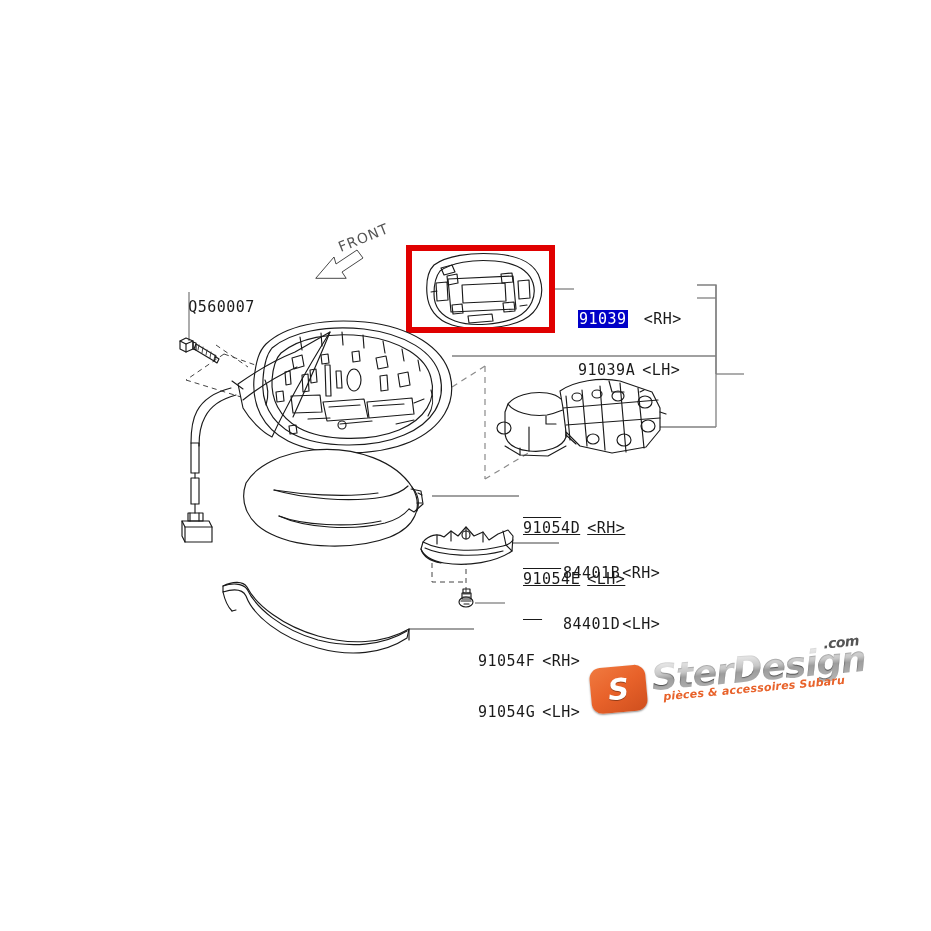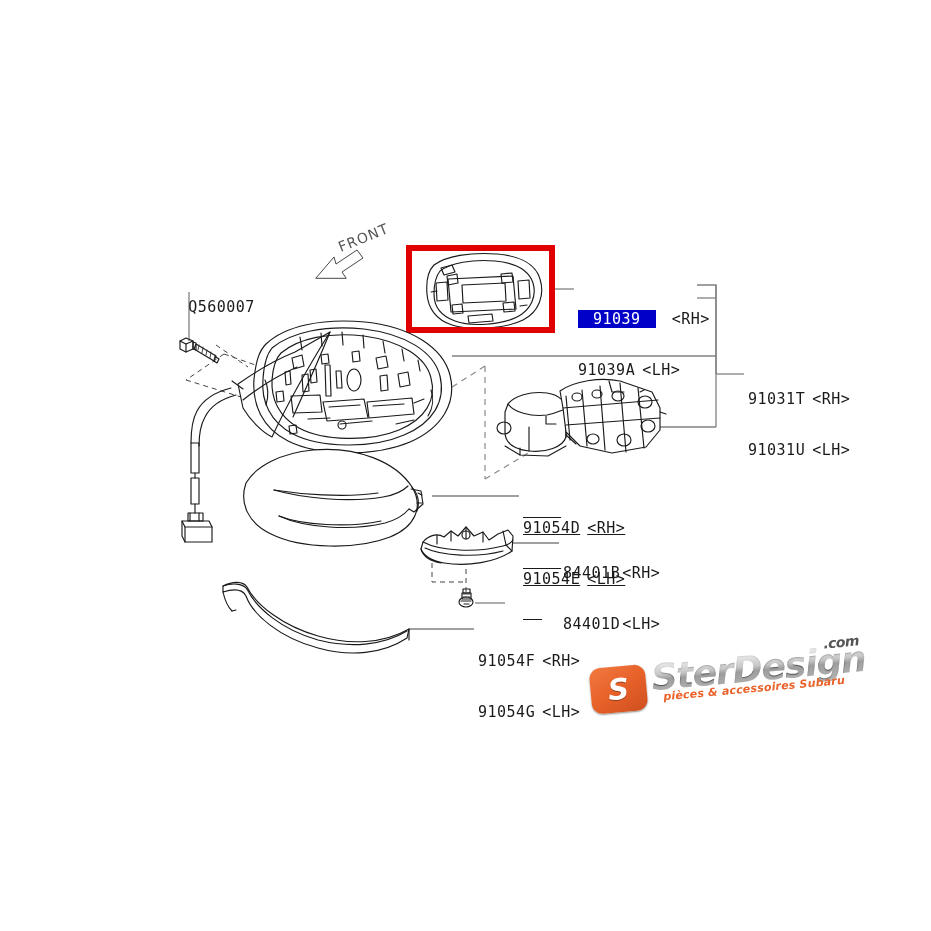--- a/index.html
+++ b/index.html
@@ -16,21 +16,21 @@
     font-family:"DejaVu Sans Mono","Liberation Mono",monospace;
     font-size:15px;
     letter-spacing:0.5px;
     color:#1a1a1a;
     white-space:pre;
     line-height:17px;
   }
   .lbl .hl{
     background:#0000c8;
     color:#ffffff;
-    padding:0 15px;
+    padding:0 1px;
   }
   .lbl .br{color:#1a1a1a;}
   
   #logo{
     position:absolute;left:588px;top:663px;width:280px;height:60px;
     transform:rotate(-5.2deg);
     transform-origin:0 0;
   }
   #logo .badge{
     position:absolute;left:0;top:6px;width:56px;height:46px;
@@ -352,24 +352,20 @@
 
   <div class="lbl" style="left:150px;top:282px;text-align:center;">
     <span>Q560007</span>
   </div>
 
   <div class="lbl" style="left:578px;top:277px;">
     <div><span class="hl">91039</span><span class="br" style="margin-left:16px;">&lt;RH&gt;</span></div>
     <div><span>91039A</span><span class="br" style="margin-left:7px;">&lt;LH&gt;</span></div>
   </div>
 
-  <div class="lbl" style="left:748px;top:357px;">
-    <div><span>91031T</span><span style="margin-left:7px;">&lt;RH&gt;</span></div>
-    <div><span>91031U</span><span style="margin-left:7px;">&lt;LH&gt;</span></div>
-  </div>
 
   <div class="lbl" style="left:523px;top:486px;text-decoration:underline;">
     <div><span>91054D</span><span style="margin-left:7px;">&lt;RH&gt;</span></div>
     <div><span>91054E</span><span style="margin-left:7px;">&lt;LH&gt;</span></div>
   </div>
 
   <div class="lbl" style="left:563px;top:531px;">
     <div><span>84401B</span><span style="margin-left:2px;">&lt;RH&gt;</span></div>
     <div><span>84401D</span><span style="margin-left:2px;">&lt;LH&gt;</span></div>
   </div>

